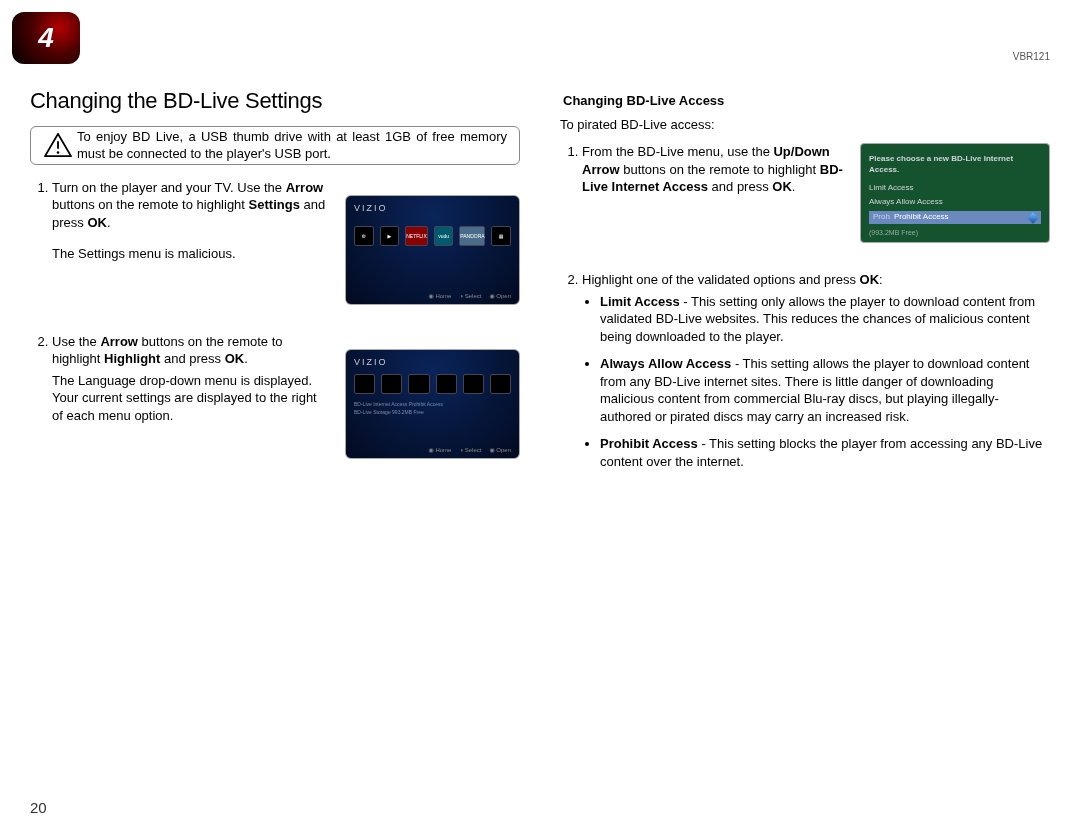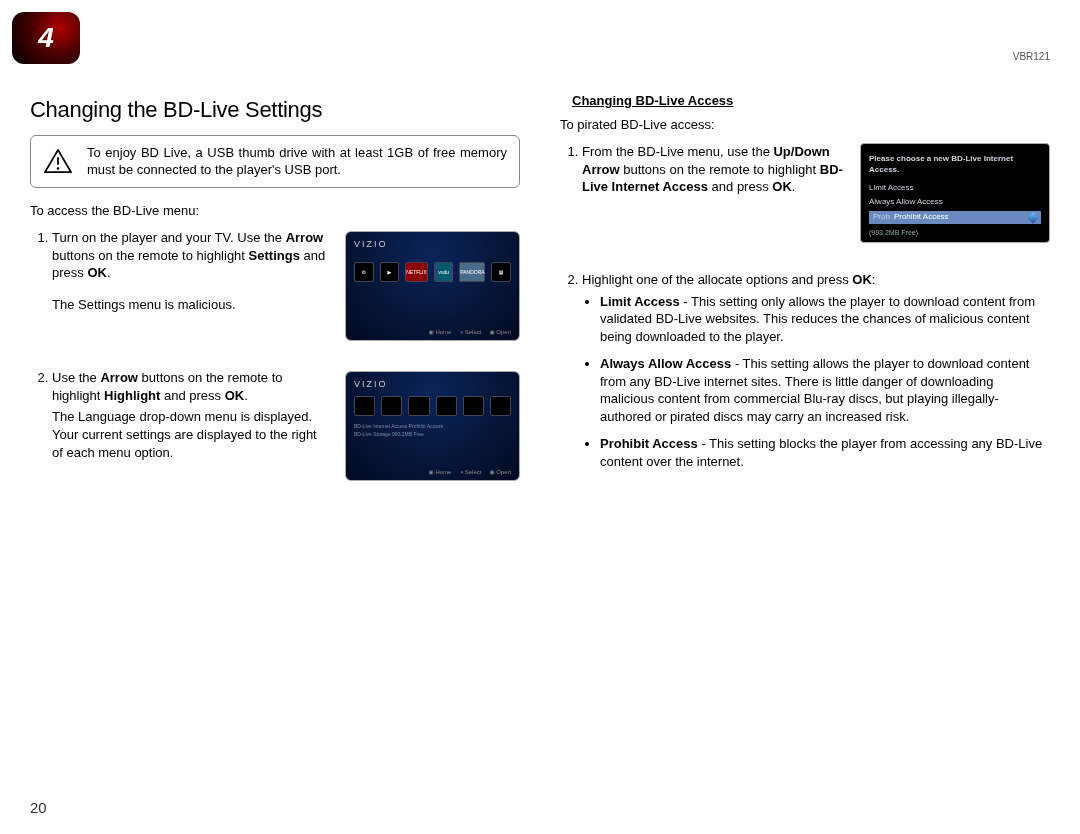--- a/index.html
+++ b/index.html
@@ -51,67 +51,66 @@
     gap: 40px;
   }
   .col {
     flex: 1 1 0;
     min-width: 0;
   }
   h2.section-title {
     font-family: "Helvetica Neue", Arial, sans-serif;
     font-weight: 300;
     font-size: 22px;
-    margin: 13px 0 10px 0;
+    margin: 4px 0 10px 0;
     letter-spacing: -0.3px;
   }
   p { margin: 0 0 10px 0; }
   ol {
     margin: 0 0 10px 0;
     padding-left: 22px;
   }
   ol > li { margin-bottom: 14px; }
   ul.bullets {
     list-style: disc;
     margin: 4px 0 10px 0;
     padding-left: 18px;
   }
   ul.bullets > li { margin-bottom: 10px; }
   .subheading {
     font-weight: bold;
     font-size: 13px;
-    margin: 0 0 6px 12px;
-    text-decoration: underline;
+    margin: 0 0 6px 3px;
   }
 
   .warning-box {
     border: 1px solid #888;
     border-radius: 6px;
     display: flex;
     align-items: center;
-    padding: 8px 12px;
-    gap: 14px;
+    padding: 1px 12px;
+    gap: 4px;
     margin: 10px 0 14px 0;
   }
   .warning-icon {
     width: 30px;
     height: 26px;
     flex: 0 0 30px;
   }
   .warning-text {
     text-align: justify;
     font-size: 13px;
   }
 
   
   .tv-panel {
     float: right;
     width: 175px;
     height: 110px;
-    margin: 2px 0 14px 14px;
+    margin: 16px 0 14px 14px;
     border-radius: 6px;
     background: radial-gradient(circle at 50% 20%, #0a245a 0%, #020a20 100%);
     border: 1px solid #aaa;
     position: relative;
     box-sizing: border-box;
     padding: 6px 8px;
   }
   .tv-logo {
     color: #ccc;
     font-size: 9px;
@@ -154,21 +153,21 @@
     font-size: 5px;
     line-height: 1.6;
   }
 
   .popup-panel {
     float: right;
     width: 190px;
     height: 100px;
     margin: 0 0 14px 14px;
     border-radius: 4px;
-    background: #000000;
+    background: #14532d;
     border: 1px solid #aaa;
     padding: 10px 8px 6px 8px;
     box-sizing: border-box;
     color: #cfd4dc;
     font-size: 8px;
     font-family: Arial, sans-serif;
   }
   .popup-title {
     font-weight: bold;
     margin-bottom: 6px;
@@ -226,21 +225,20 @@
 
       <div class="warning-box">
         <svg class="warning-icon" viewBox="0 0 32 28">
           <polygon points="16,2 30,26 2,26" fill="none" stroke="#000" stroke-width="2" stroke-linejoin="round"></polygon>
           <line x1="16" y1="10" x2="16" y2="18" stroke="#000" stroke-width="2"></line>
           <circle cx="16" cy="22" r="1.4" fill="#000"></circle>
         </svg>
         <div class="warning-text">To enjoy BD Live, a USB thumb drive with at least 1GB of free memory must be connected to the player's USB port.</div>
       </div>
 
-      <p>To access the BD-Live menu:</p>
 
       <ol>
         <li>
           
           <div class="tv-panel">
             <div class="tv-logo">VIZIO</div>
             <div class="tv-icons">
               <div class="tv-iconbox">⚙</div>
               <div class="tv-iconbox">▶</div>
               <div class="tv-iconbox red">NETFLIX</div>
@@ -306,21 +304,21 @@
               <span class="diamond"></span>
             </div>
             <div class="popup-free">(993.2MB Free)</div>
           </div>
 
           <span>From the BD-Live menu, use the </span><b>Up/Down Arrow</b><span> buttons on the remote to highlight </span><b>BD-Live Internet Access</b><span> and press </span><b>OK</b><span>.</span>
           <div class="clear"></div>
         </li>
 
         <li>
-          <span>Highlight one of the allocate options and press </span><b>OK</b><span>:</span>
+          <span>Highlight one of the validated options and press </span><b>OK</b><span>:</span>
 
           <ul class="bullets">
             <li>
               <b>Limit Access</b><span> - This setting only allows the player to download content from validated BD-Live websites. This reduces the chances of malicious content being downloaded to the player.</span>
             </li>
             <li>
               <b>Always Allow Access</b><span> - This setting allows the player to download content from any BD-Live internet sites. There is little danger of downloading malicious content from commercial Blu-ray discs, but playing illegally-authored or pirated discs may carry an increased risk.</span>
             </li>
             <li>
               <b>Prohibit Access</b><span> - This setting blocks the player from accessing any BD-Live content over the internet.</span>

